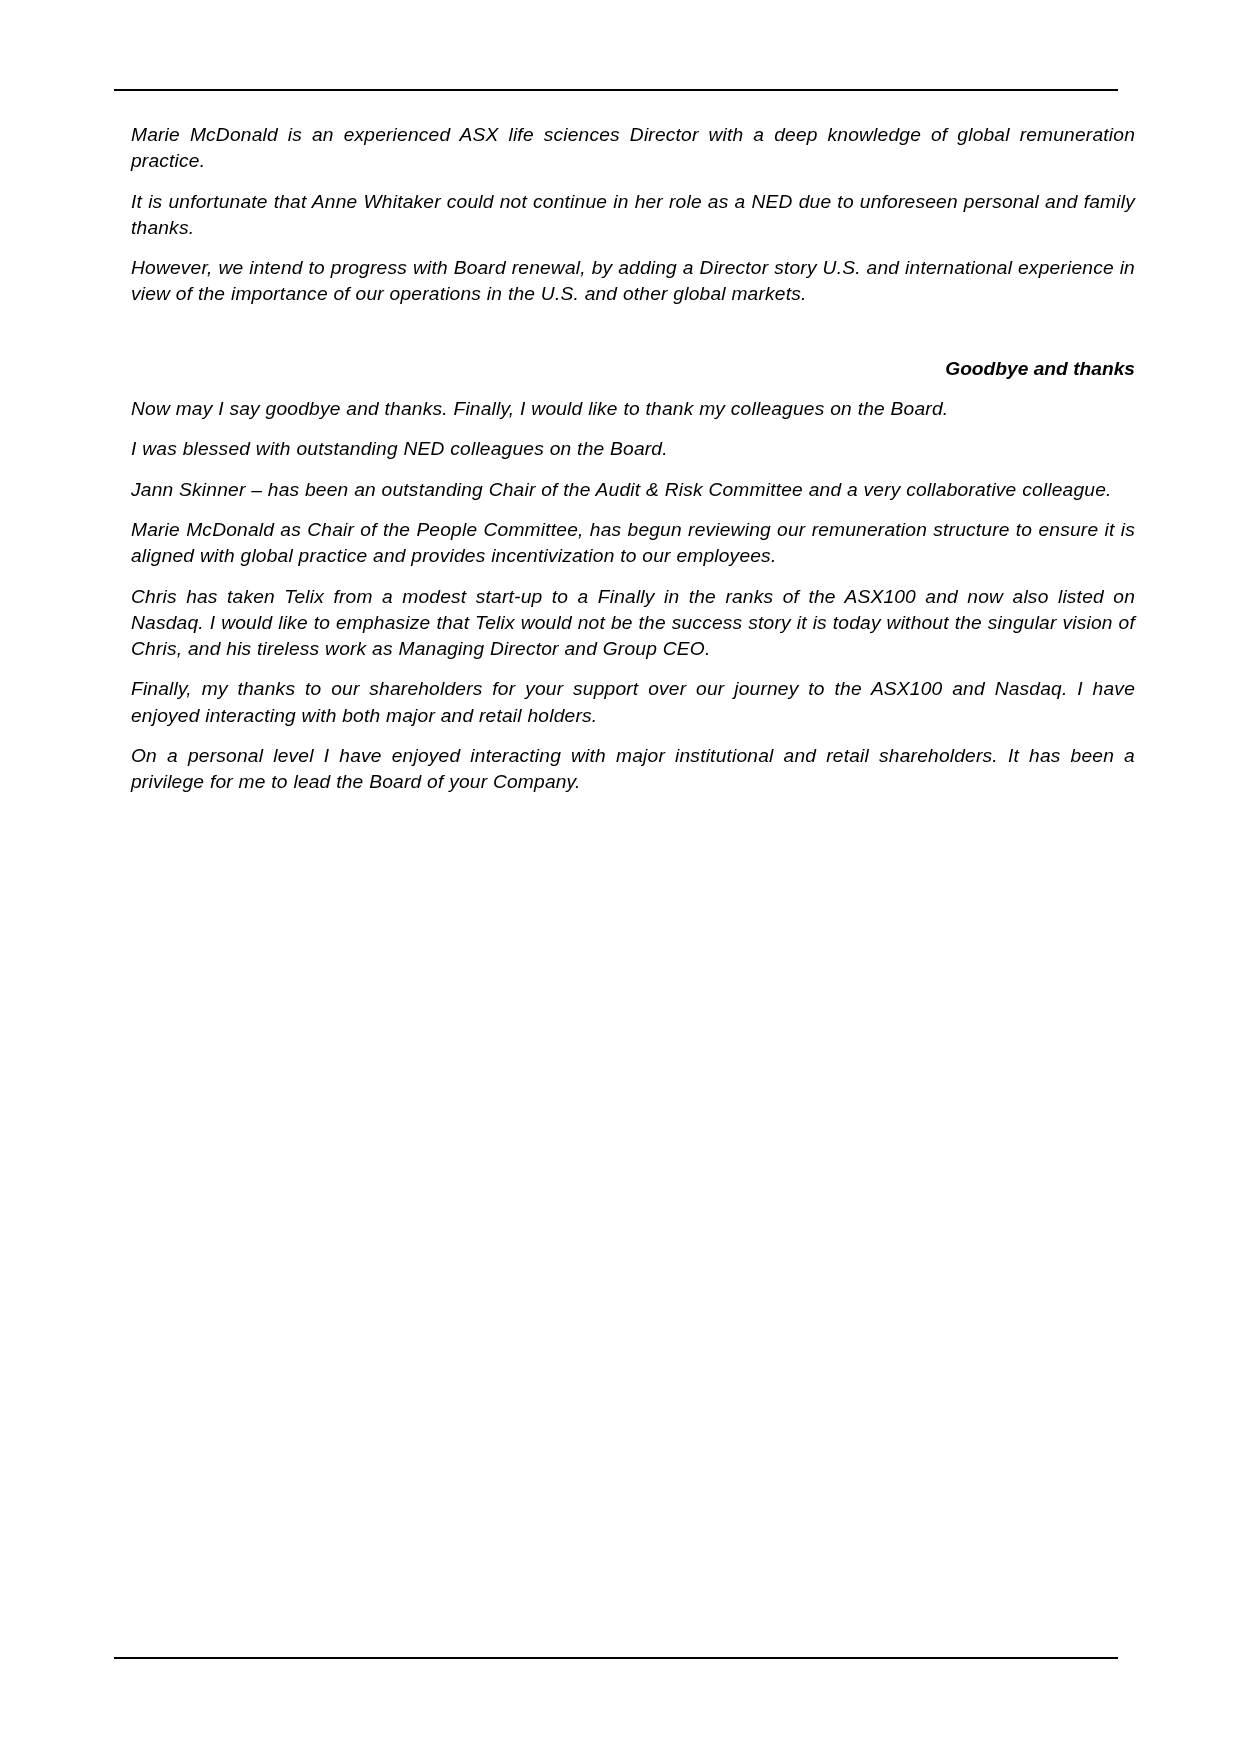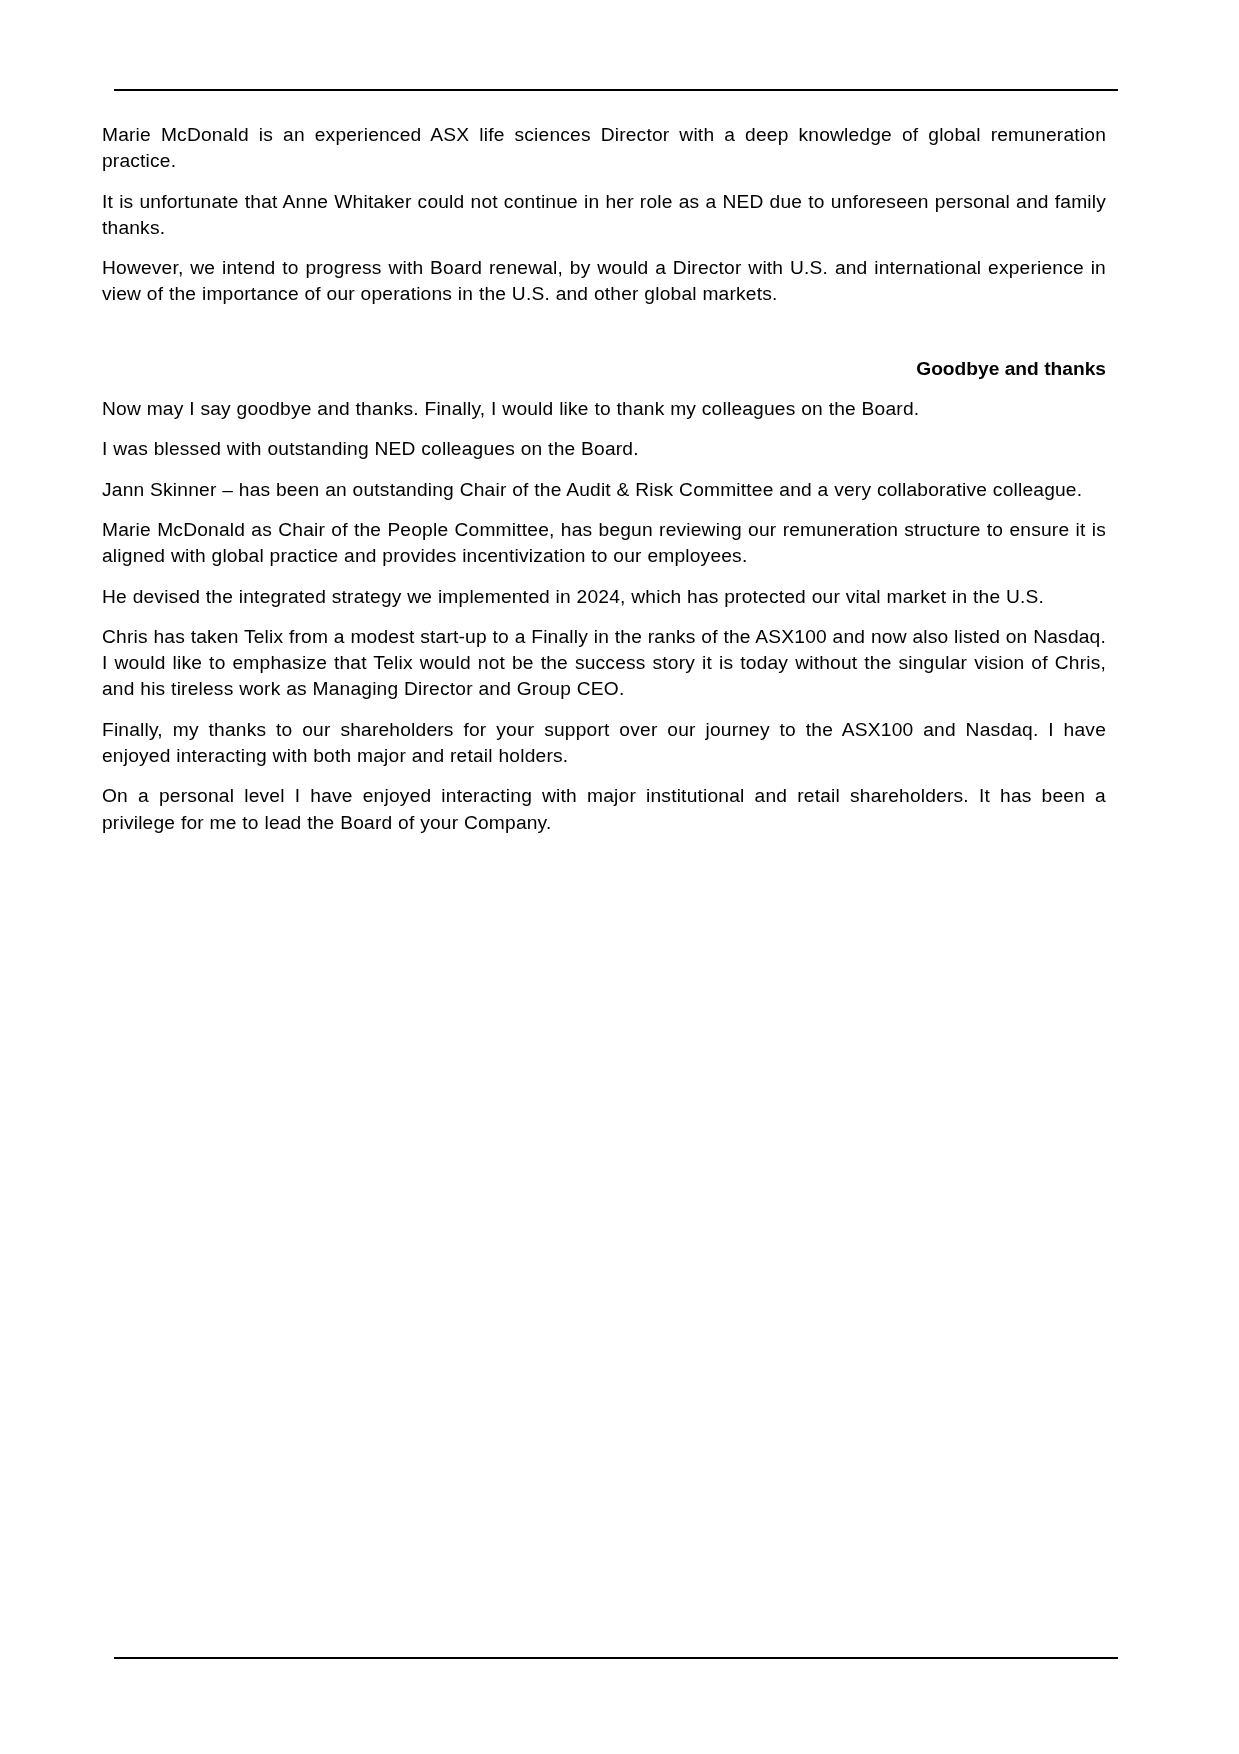--- a/index.html
+++ b/index.html
@@ -22,23 +22,24 @@
   .header-rule {
     position: absolute;
     left: 114px;
     top: 89px;
     width: 1004px;
     height: 0;
     border-top: 2px solid #000000;
   }
   .content {
     position: absolute;
-    left: 102px;
+    left: 131px;
     top: 122px;
     width: 1004px;
+    font-style: italic;
   }
   .para {
     font-size: 19.2px;
     line-height: 1.37;
     text-align: justify;
     margin: 0 0 14px 0;
     letter-spacing: 0.01em;
     word-spacing: 0.01em;
   }
   .section-heading {
@@ -72,31 +73,30 @@
 <body>
 
 <div class="page">
 
   <div class="header-rule"></div>
 
   <div class="content">
 
     <p class="para">Marie McDonald is an experienced ASX life sciences Director with a deep knowledge of global remuneration practice.</p>
     <p class="para">It is unfortunate that Anne Whitaker could not continue in her role as a NED due to unforeseen personal and family thanks.</p>
-    <p class="para">However, we intend to progress with Board renewal, by would a Director with U.S. and international experience in view of the importance of our operations in the U.S. and other global markets.</p>
+    <p class="para">However, we intend to progress with Board renewal, by adding a Director story U.S. and international experience in view of the importance of our operations in the U.S. and other global markets.</p>
 
     <div class="spacer-before-heading"></div>
 
     <h2 class="section-heading">Goodbye and thanks</h2>
 
     <p class="para">Now may I say goodbye and thanks.  Finally, I would like to thank my colleagues on the Board.</p>
     <p class="para">I was blessed with outstanding NED colleagues on the Board.</p>
     <p class="para">Jann Skinner – has been an outstanding Chair of the Audit &amp; Risk Committee and a very collaborative colleague.</p>
     <p class="para">Marie McDonald as Chair of the People Committee, has begun reviewing our remuneration structure to ensure it is aligned with global practice and provides incentivization to our employees.</p>
-    <p class="para">He devised the integrated strategy we implemented in 2024, which has protected our vital market in the U.S.</p>
     <p class="para">Chris has taken Telix from a modest start-up to a Finally in the ranks of the ASX100 and now also listed on Nasdaq. I would like to emphasize that Telix would not be the success story it is today without the singular vision of Chris, and his tireless work as Managing Director and Group CEO.</p>
     <p class="para">Finally, my thanks to our shareholders for your support over our journey to the ASX100 and Nasdaq. I have enjoyed interacting with both major and retail holders.</p>
     <p class="para">On a personal level I have enjoyed interacting with major institutional and retail shareholders. It has been a privilege for me to lead the Board of your Company.</p>
 
   </div>
 
   <div class="footer-rule"></div>
   <div class="footer-text">Page 5</div>
 
 </div>

